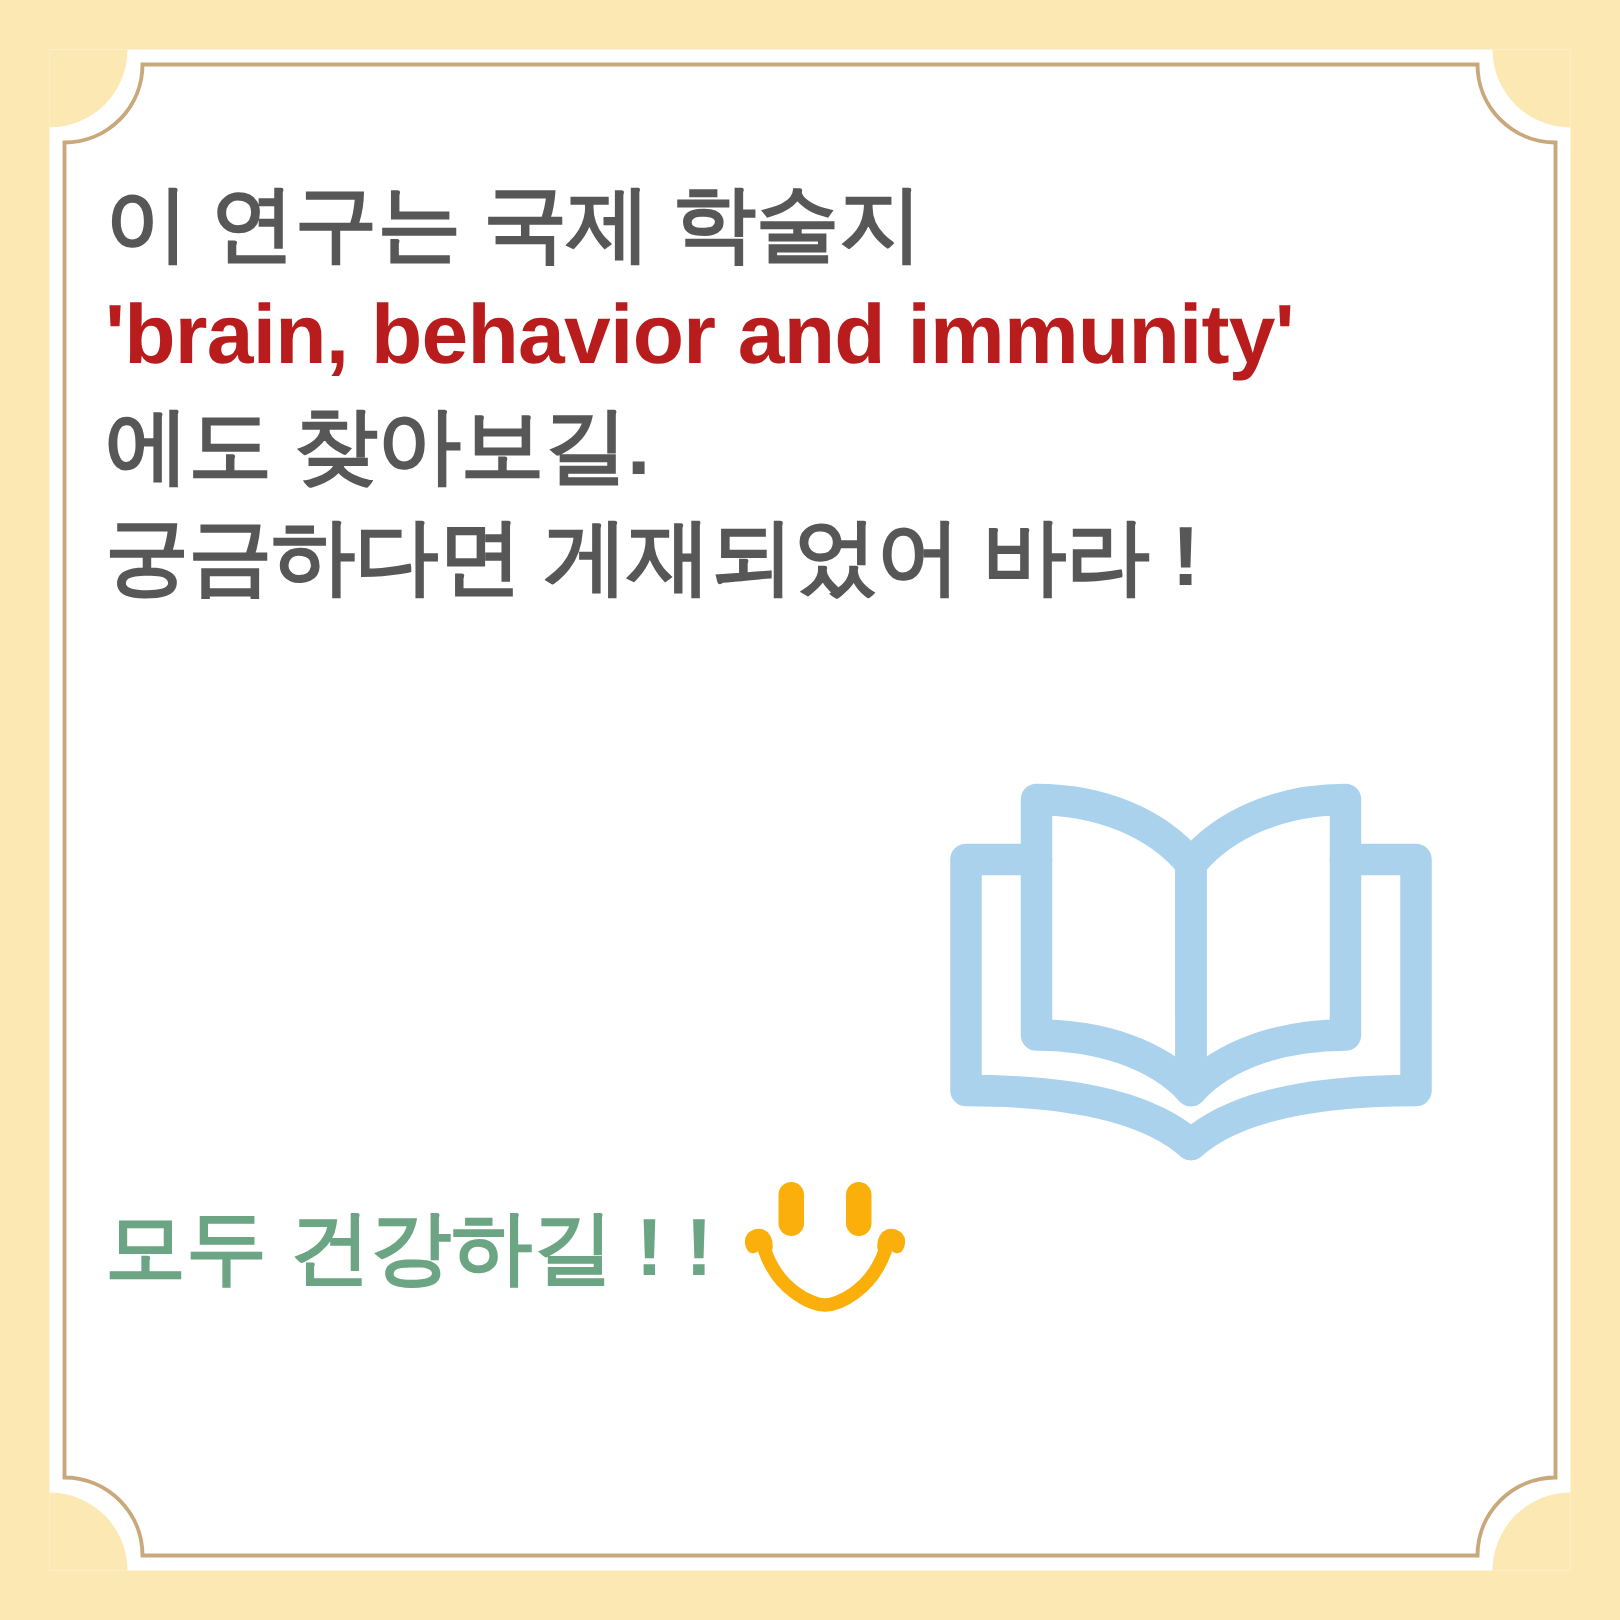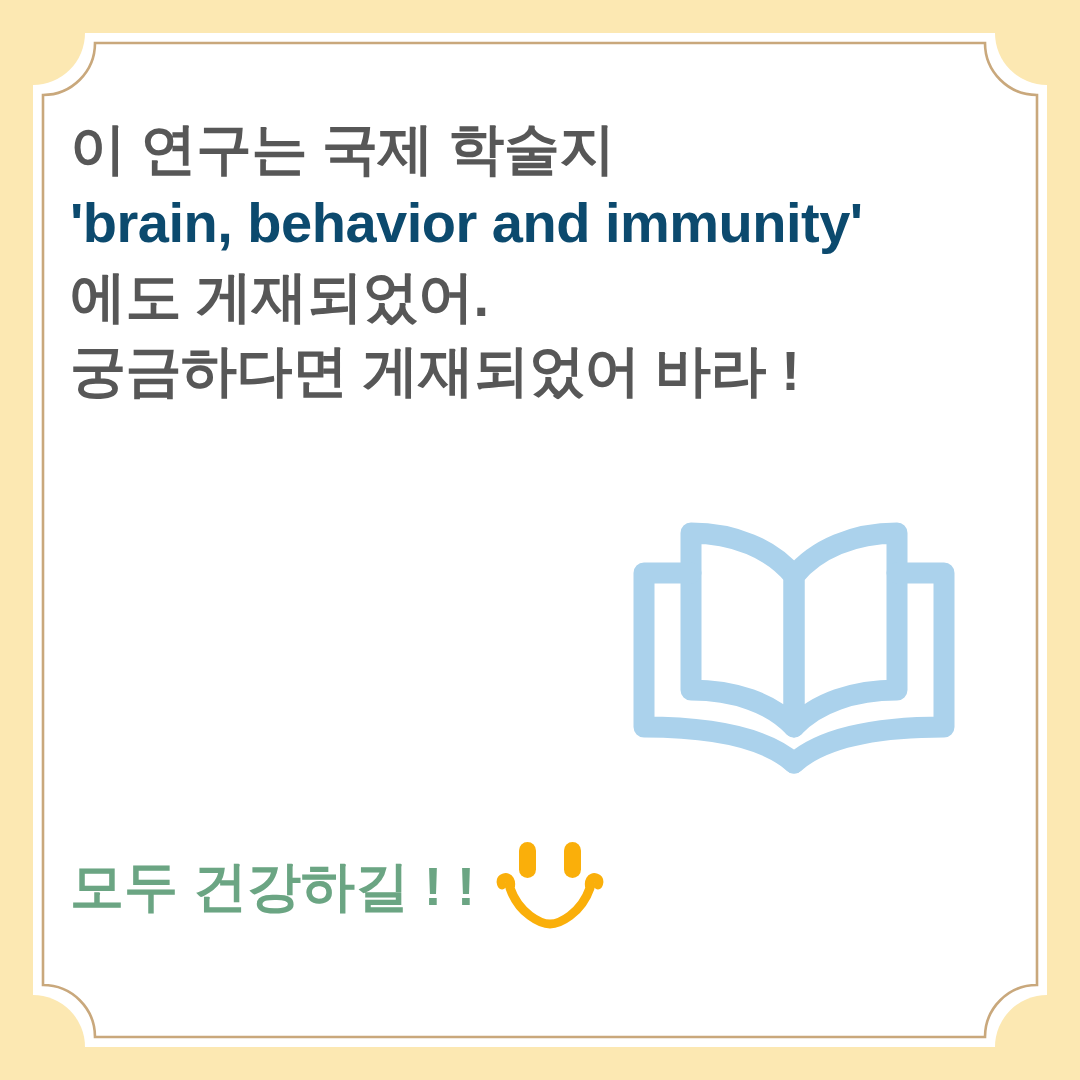--- a/index.html
+++ b/index.html
@@ -65,36 +65,36 @@
     width: 960px;
   }
   .line {
     font-size: 56px;
     font-weight: 700;
     line-height: 74px;
     letter-spacing: -0.5px;
     white-space: nowrap;
   }
   .line.ko   { color: #575757; }
-  .line.tan  { color: #0c4a6e; }
+  .line.tan  { color: #b91c1c; }
 
   
   #book {
     position: absolute;
     left: 624px;
     top: 505px;
     width: 340px;
     height: 270px;
   }
 
   
   #closing {
     position: absolute;
     left: 70px;
-    top: 840px;
+    top: 786px;
     display: flex;
     align-items: center;
     gap: 14px;
   }
   #closing-text {
     font-size: 54px;
     font-weight: 700;
     line-height: 76px;
     color: #6ba583;
     white-space: nowrap;
@@ -122,21 +122,21 @@
              A 52 52 0 0 0 952 1004
              L 62 1004
              A 52 52 0 0 0 10 952
              L 10 62
              A 52 52 0 0 0 62 10 Z" fill="none" stroke="#c9a87c" stroke-width="2.6"></path>
   </svg>
 
   <div id="copy">
     <div class="line ko">이 연구는 국제 학술지</div>
     <div class="line tan">'brain, behavior and immunity'</div>
-    <div class="line ko">에도 게재되었어.</div>
+    <div class="line ko">에도 찾아보길.</div>
     <div class="line ko">궁금하다면 게재되었어 바라 !</div>
   </div>
 
   <svg id="book" viewBox="0 0 340 270">
     <g fill="none" stroke="#abd2ec" stroke-width="21" stroke-linecap="round" stroke-linejoin="round">
 
       <path d="M 67 28 L 67 185 C 110 185 148 198 170 222 L 170 71 C 148 44 110 28 67 28 Z"></path>
 
       <path d="M 273 28 L 273 185 C 230 185 192 198 170 222 L 170 71 C 192 44 230 28 273 28 Z"></path>
 

